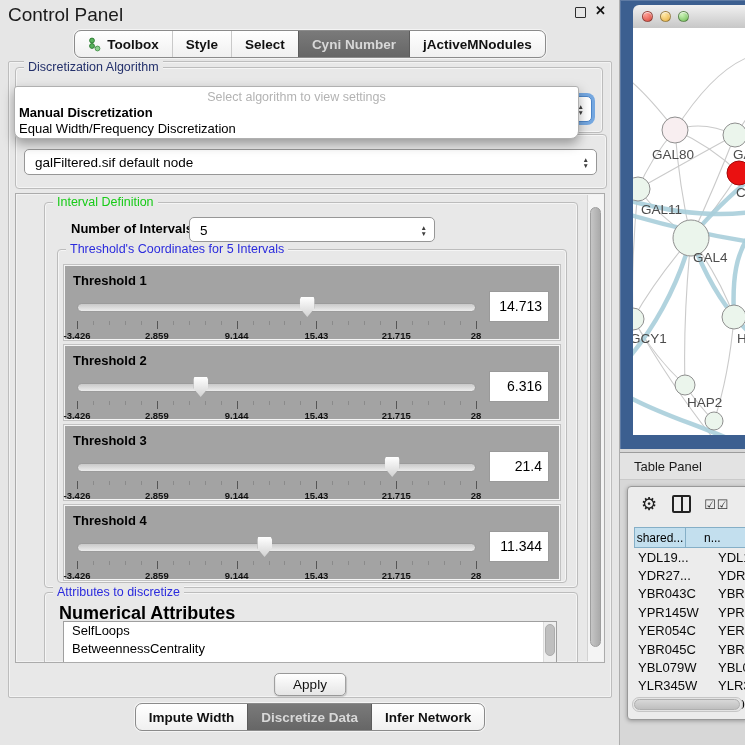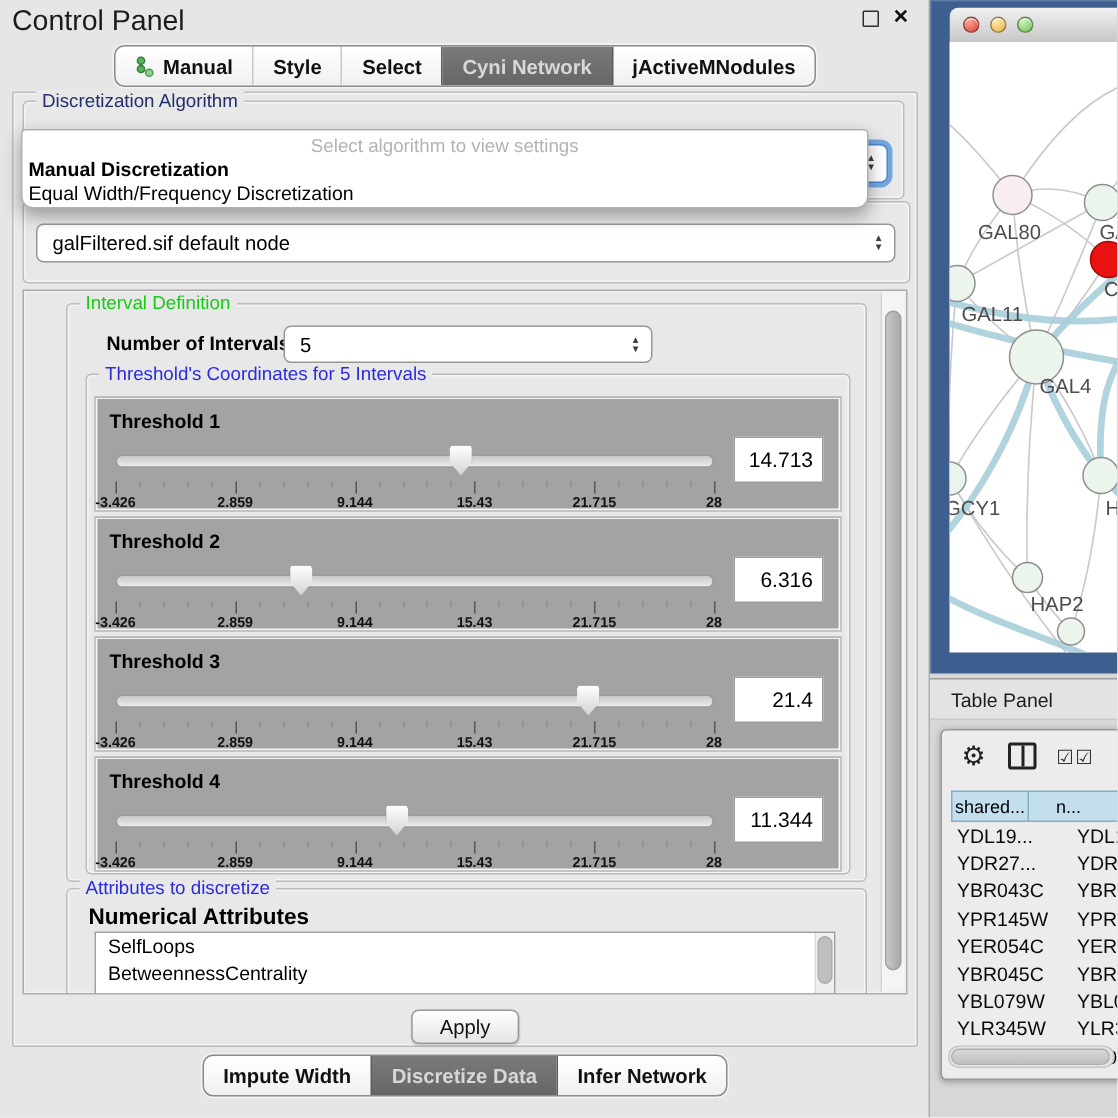--- a/index.html
+++ b/index.html
@@ -55,21 +55,21 @@
   .t-track{position:absolute;left:0;right:0;top:6px;height:7px;border:1px solid #9b9b9b;border-radius:5px;background:linear-gradient(#c9c9c9,#ececec);}
   .t-thumb{position:absolute;top:0;width:15px;height:20px;transform:translateX(-50%);background:linear-gradient(#ffffff,#d2d2d2);clip-path:polygon(8% 0,92% 0,100% 12%,100% 55%,50% 100%,0 55%,0 12%);filter:drop-shadow(0 0 1px #777);}
   .t-ticks{position:absolute;left:0;right:0;top:24px;height:9px;}
   .tick{position:absolute;top:0;width:1px;height:4px;background:#8a8a8a;}
   .tick.major{height:8px;background:#555;}
   .t-scale{position:absolute;left:0;right:0;top:33px;height:11px;}
   .scale-label{position:absolute;transform:translateX(-50%);font-size:9.5px;font-weight:bold;color:#111;white-space:nowrap;}
   .t-value{position:absolute;right:11px;top:26px;width:60px;height:31px;background:#fff;border:1px solid #9a9a9a;font-size:14px;text-align:right;line-height:29px;padding-right:6px;box-sizing:border-box;}
 
   .attr-group{left:28px;top:398px;width:532px;height:300px;}
-  .attr-heading{position:absolute;left:14px;top:10px;font-weight:bold;font-size:15px;}
+  .attr-heading{position:absolute;left:14px;top:10px;font-weight:bold;font-size:18px;}
   .attr-list{position:absolute;left:18px;top:28px;width:494px;height:260px;background:#fff;border:1px solid #9f9f9f;box-sizing:border-box;}
   .attr-item{padding-left:8px;line-height:18px;font-size:13px;white-space:nowrap;}
   .list-vscroll{position:absolute;right:0;top:0;bottom:0;width:12px;background:#EFEFEF;border-left:1px solid #ddd;}
   .list-vthumb{position:absolute;left:1px;top:2px;width:8px;height:30px;background:#BFBFBF;border:1px solid #ACACAC;border-radius:5px;}
 
   .apply-btn{position:absolute;left:50%;top:611px;transform:translateX(-50%);height:23px;padding:0 18px;border-radius:5px;border:1px solid #989898;background:linear-gradient(#ffffff,#e5e5e5);font-size:13.5px;font-family:inherit;color:#111;box-shadow:0 1px 1px rgba(0,0,0,.15);}
 
   .popup{position:absolute;left:14px;top:86px;width:563px;height:51px;background:#fff;border:1px solid #b0b0b0;border-radius:3px 3px 8px 8px;box-shadow:0 5px 12px rgba(0,0,0,.35);z-index:60;}
   .popup-placeholder{position:absolute;left:0;right:0;top:3px;text-align:center;color:#b3b3b3;font-size:12.5px;}
   #popup-options{position:absolute;left:4px;top:18px;right:4px;}
@@ -123,30 +123,30 @@
     <div class="cp-tabs" id="top-tabs">
         <div class="seg-group">
           <div class="seg">
             <svg width="13" height="15" viewBox="0 0 13 15">
               <line x1="4" y1="3.5" x2="4" y2="9" stroke="#9a9a9a"></line>
               <line x1="4" y1="9" x2="9.5" y2="11.5" stroke="#9a9a9a"></line>
               <circle cx="4" cy="3.5" r="2.4" fill="#59B25C" stroke="#2F7F34"></circle>
               <circle cx="4" cy="9" r="2.4" fill="#59B25C" stroke="#2F7F34"></circle>
               <circle cx="9.5" cy="11.5" r="2.4" fill="#8CCF8E" stroke="#4F9A53"></circle>
             </svg>
-            <span class="seg-label">Manual</span>
+            <span class="seg-label">Toolbox</span>
           </div>
           <div class="seg">
             <span class="seg-label">Style</span>
           </div>
           <div class="seg">
             <span class="seg-label">Select</span>
           </div>
           <div class="seg sel">
-            <span class="seg-label">Cyni Network</span>
+            <span class="seg-label">Cyni Number</span>
           </div>
           <div class="seg">
             <span class="seg-label">jActiveMNodules</span>
           </div>
         </div>
       </div>
 
     <div class="cp-content">
 
       <div class="group algo-group">

